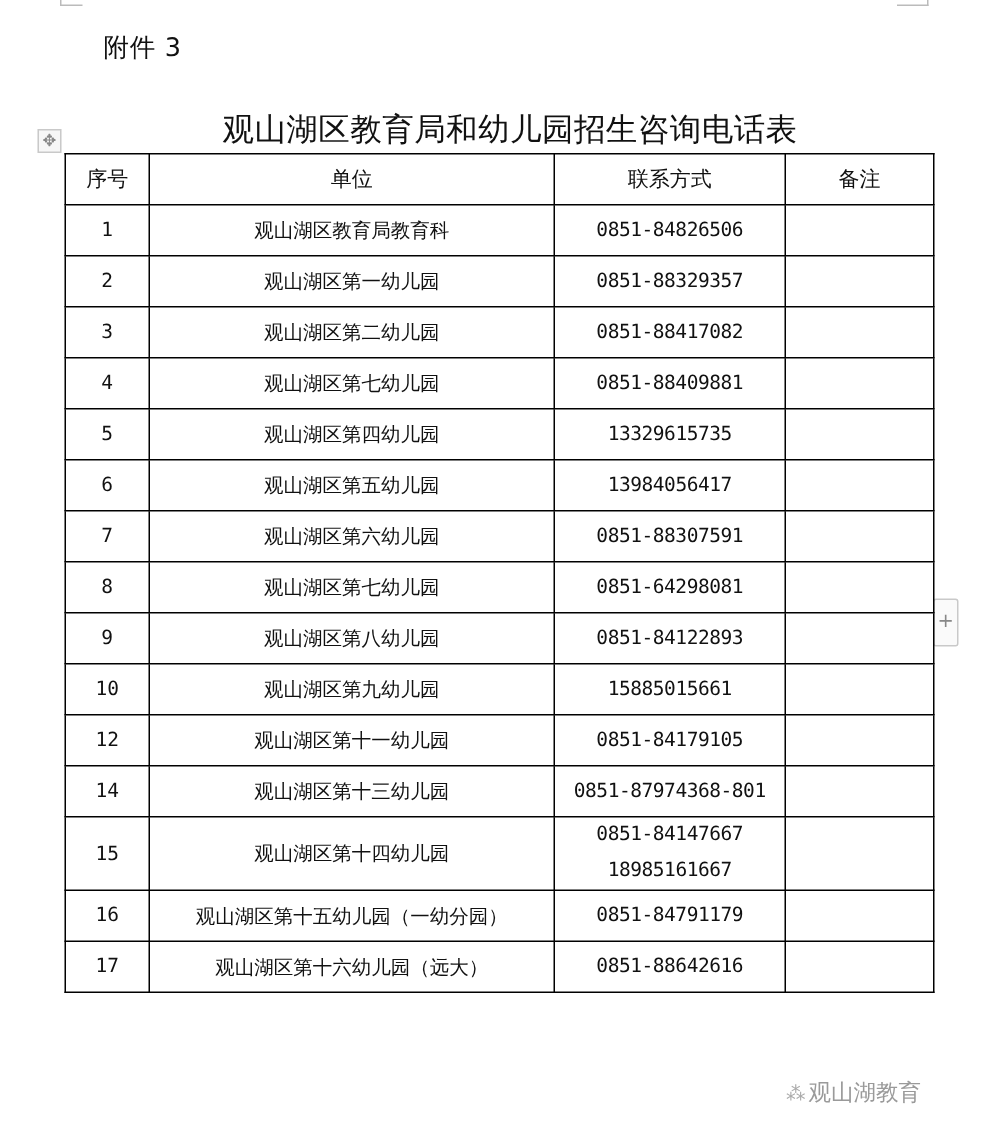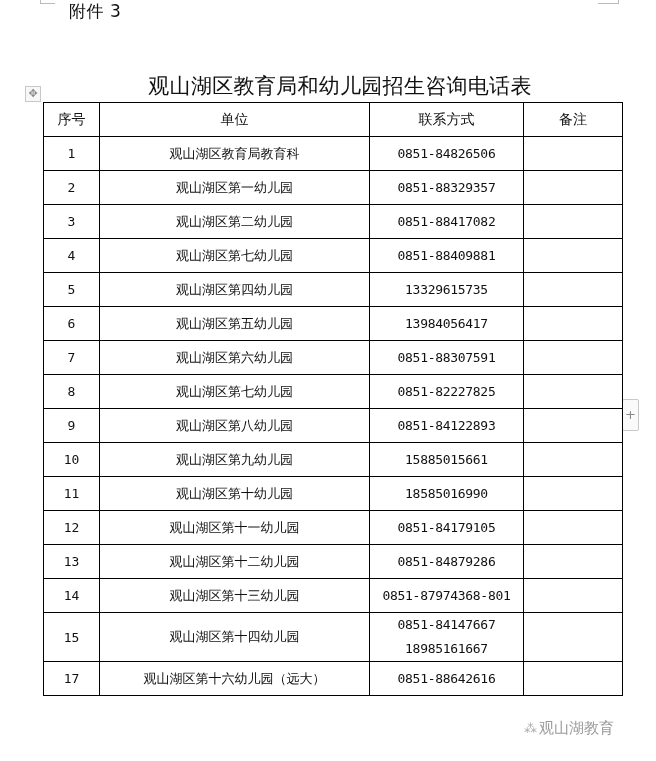--- a/index.html
+++ b/index.html
@@ -1,21 +1,21 @@
 <!DOCTYPE html>
 <html><head>
 <meta charset="utf-8">
 <style>
   html, body { margin:0; padding:0; background:#ffffff; }
   body { width:656px; height:761px; position:relative; overflow:hidden;
          font-family:"DejaVu Sans", "Liberation Sans", sans-serif; color:#111; }
   .corner-mark { position:absolute; top:0; height:2px; border-bottom:1px solid #bbb; }
   .corner-mark.left { left:40px; width:14px; border-left:1px solid #bbb; height:3px; }
   .corner-mark.right { left:598px; width:20px; border-right:1px solid #bbb; height:3px; }
-  .attachment { position:absolute; left:69px; top:0; font-size:17px; letter-spacing:0.5px; }
+  .attachment { position:absolute; left:69px; top:20px; font-size:17px; letter-spacing:0.5px; }
   .title { position:absolute; left:0; width:656px; top:72px; text-align:center;
            font-size:21px; letter-spacing:0.3px; padding-left:24px; box-sizing:border-box; }
   .move-handle { position:absolute; left:25px; top:86px; width:14px; height:14px;
                  border:1px solid #c9c9c9; background:#f7f7f7; font-size:11px; color:#888;
                  line-height:14px; text-align:center; }
   .add-handle { position:absolute; left:622px; top:399px; width:15px; height:30px;
                 border:1px solid #c9c9c9; border-radius:2px; background:#fafafa; color:#888;
                 font-size:13px; line-height:30px; text-align:center; }
   table.phones { position:absolute; left:43px; top:102px; width:579px;
                  border-collapse:collapse; table-layout:fixed; }
@@ -111,61 +111,45 @@
         <td>观山湖区第六幼儿园</td>
         <td class="phone">
           <div>0851-88307591</div>
         </td>
         <td></td>
       </tr>
       <tr>
         <td class="num">8</td>
         <td>观山湖区第七幼儿园</td>
         <td class="phone">
-          <div>0851-82227825</div>
+          <div>0851-64298081</div>
         </td>
         <td></td>
       </tr>
       <tr>
         <td class="num">9</td>
         <td>观山湖区第八幼儿园</td>
         <td class="phone">
           <div>0851-84122893</div>
         </td>
         <td></td>
       </tr>
       <tr>
         <td class="num">10</td>
         <td>观山湖区第九幼儿园</td>
         <td class="phone">
           <div>15885015661</div>
         </td>
         <td></td>
       </tr>
       <tr>
-        <td class="num">11</td>
-        <td>观山湖区第十幼儿园</td>
-        <td class="phone">
-          <div>18585016990</div>
-        </td>
-        <td></td>
-      </tr>
-      <tr>
         <td class="num">12</td>
         <td>观山湖区第十一幼儿园</td>
         <td class="phone">
           <div>0851-84179105</div>
-        </td>
-        <td></td>
-      </tr>
-      <tr>
-        <td class="num">13</td>
-        <td>观山湖区第十二幼儿园</td>
-        <td class="phone">
-          <div>0851-84879286</div>
         </td>
         <td></td>
       </tr>
       <tr>
         <td class="num">14</td>
         <td>观山湖区第十三幼儿园</td>
         <td class="phone">
           <div>0851-87974368-801</div>
         </td>
         <td></td>
@@ -173,20 +157,28 @@
       <tr>
         <td class="num" style="height: 47px;">15</td>
         <td>观山湖区第十四幼儿园</td>
         <td class="phone">
           <div>0851-84147667</div>
           <div>18985161667</div>
         </td>
         <td></td>
       </tr>
       <tr>
+        <td class="num">16</td>
+        <td>观山湖区第十五幼儿园（一幼分园）</td>
+        <td class="phone">
+          <div>0851-84791179</div>
+        </td>
+        <td></td>
+      </tr>
+      <tr>
         <td class="num">17</td>
         <td>观山湖区第十六幼儿园（远大）</td>
         <td class="phone">
           <div>0851-88642616</div>
         </td>
         <td></td>
       </tr>
     </tbody>
 </table>
 

